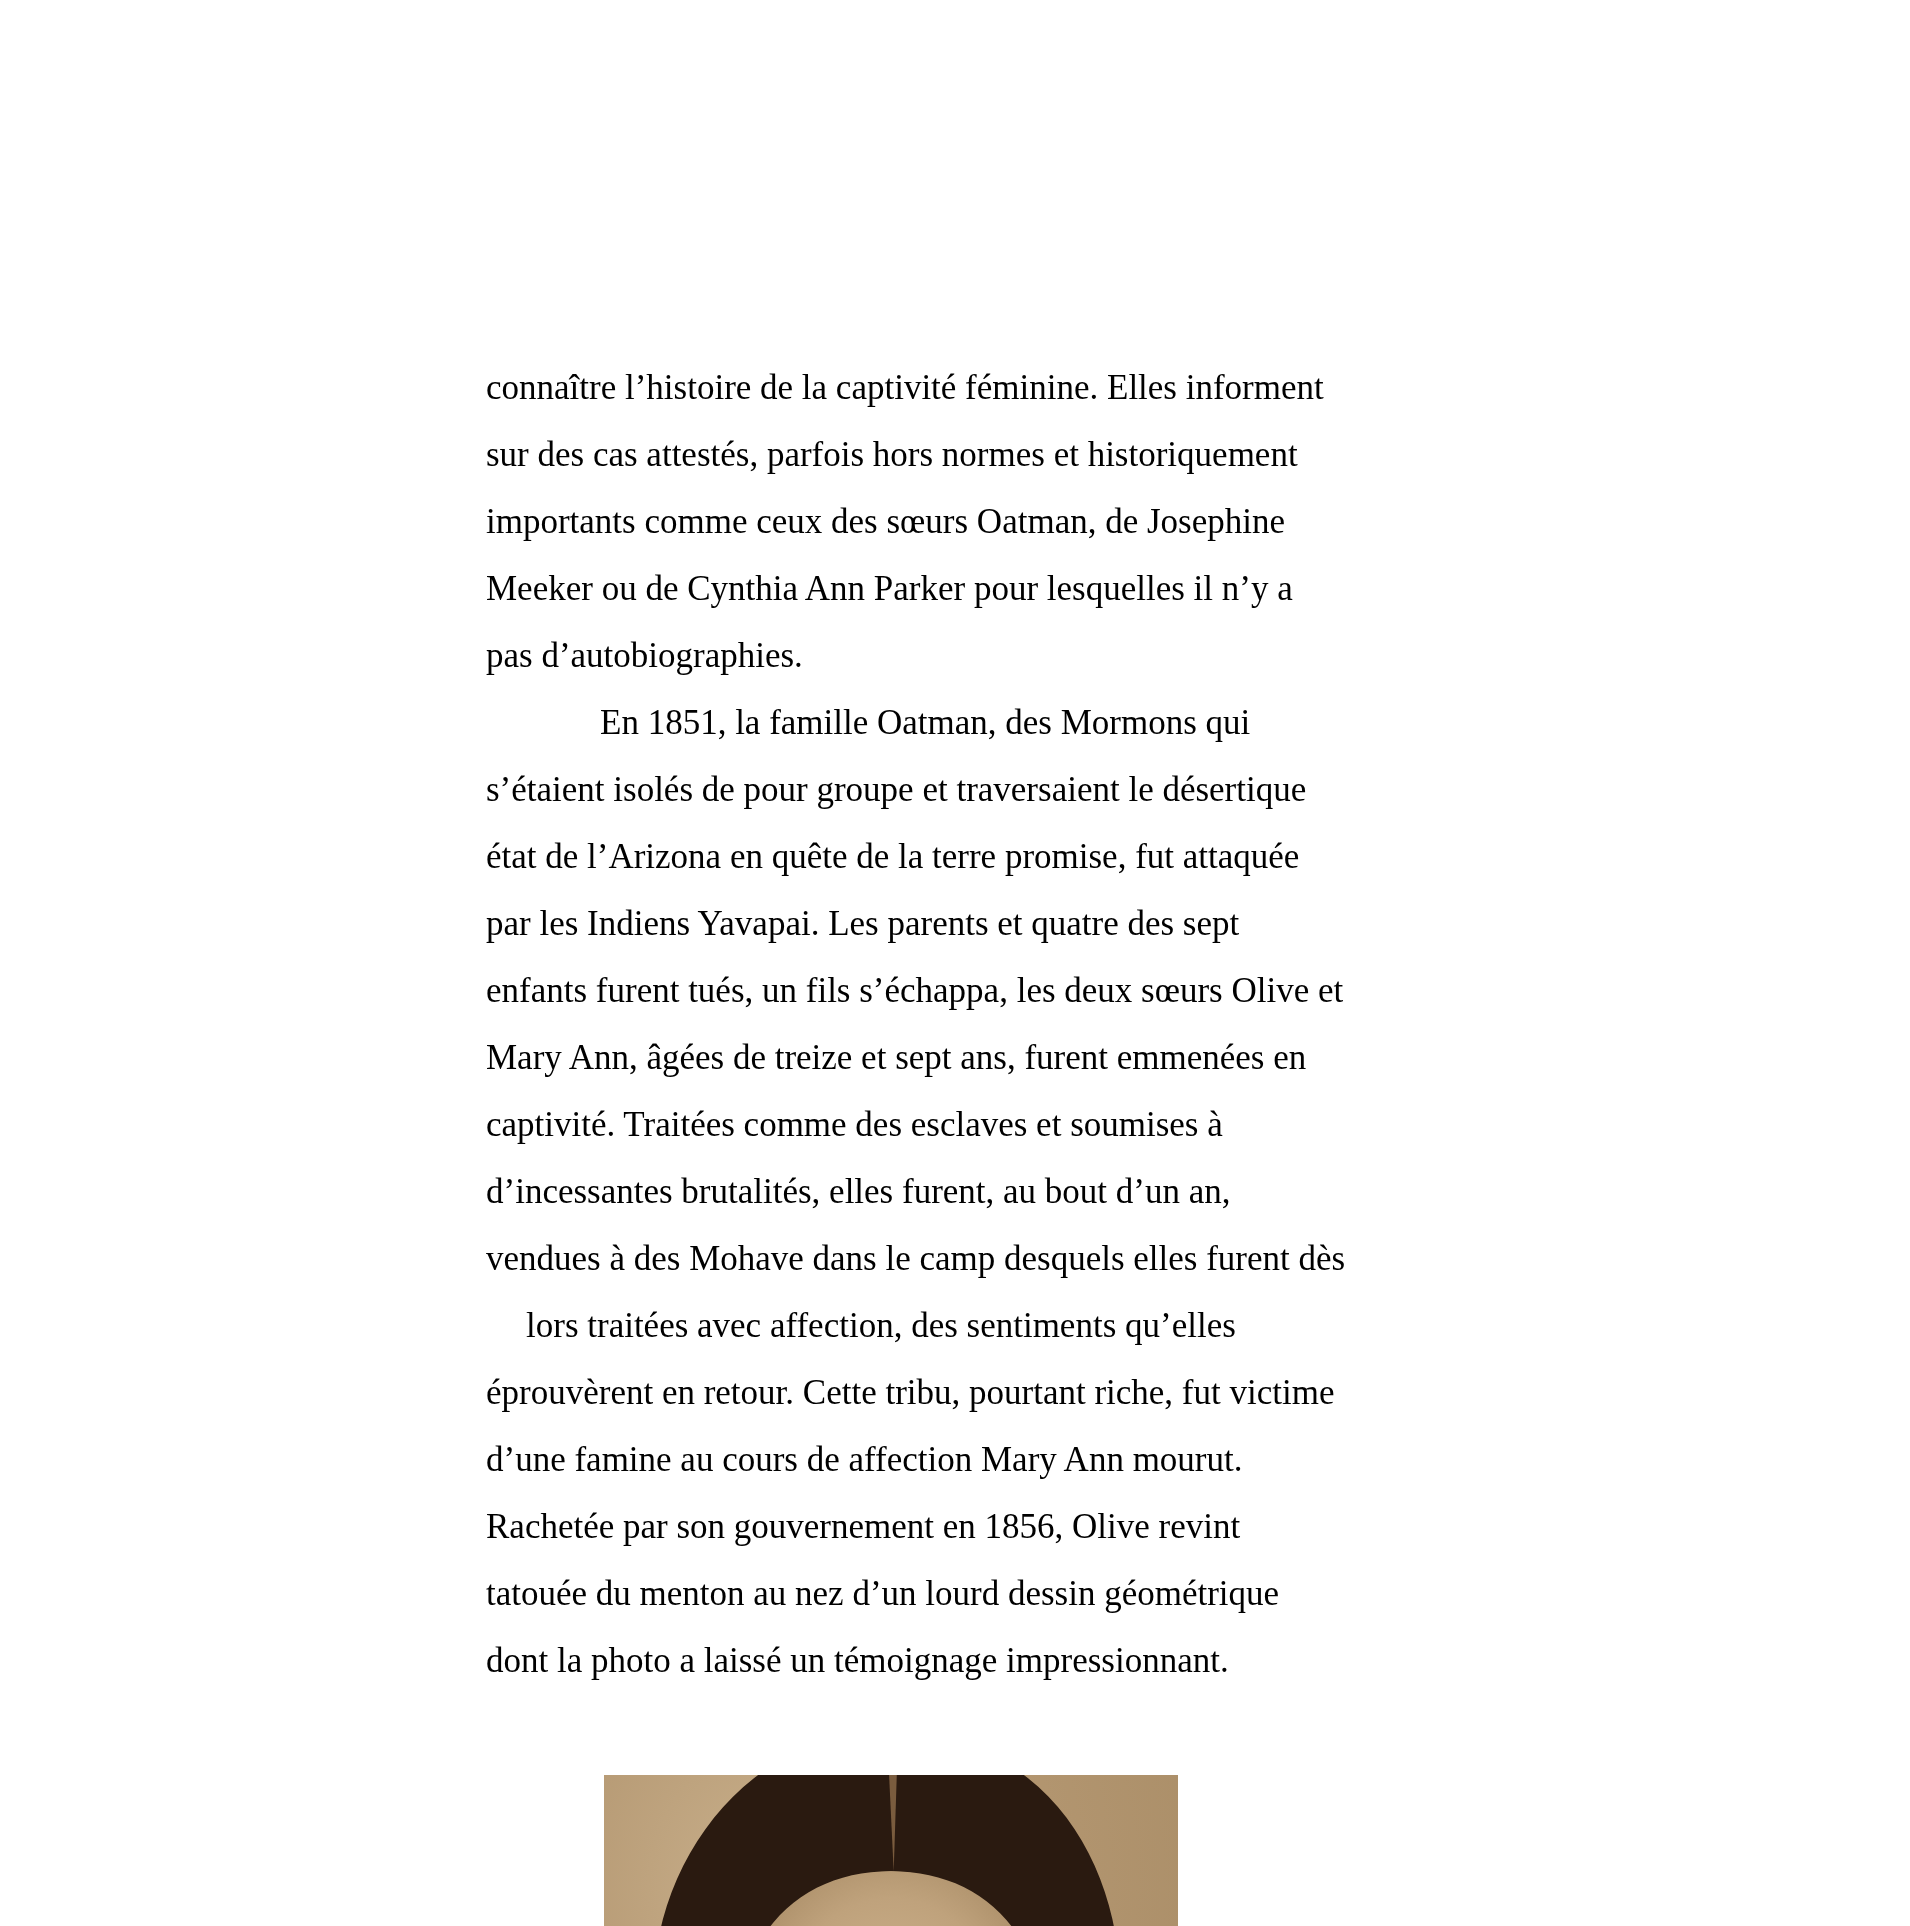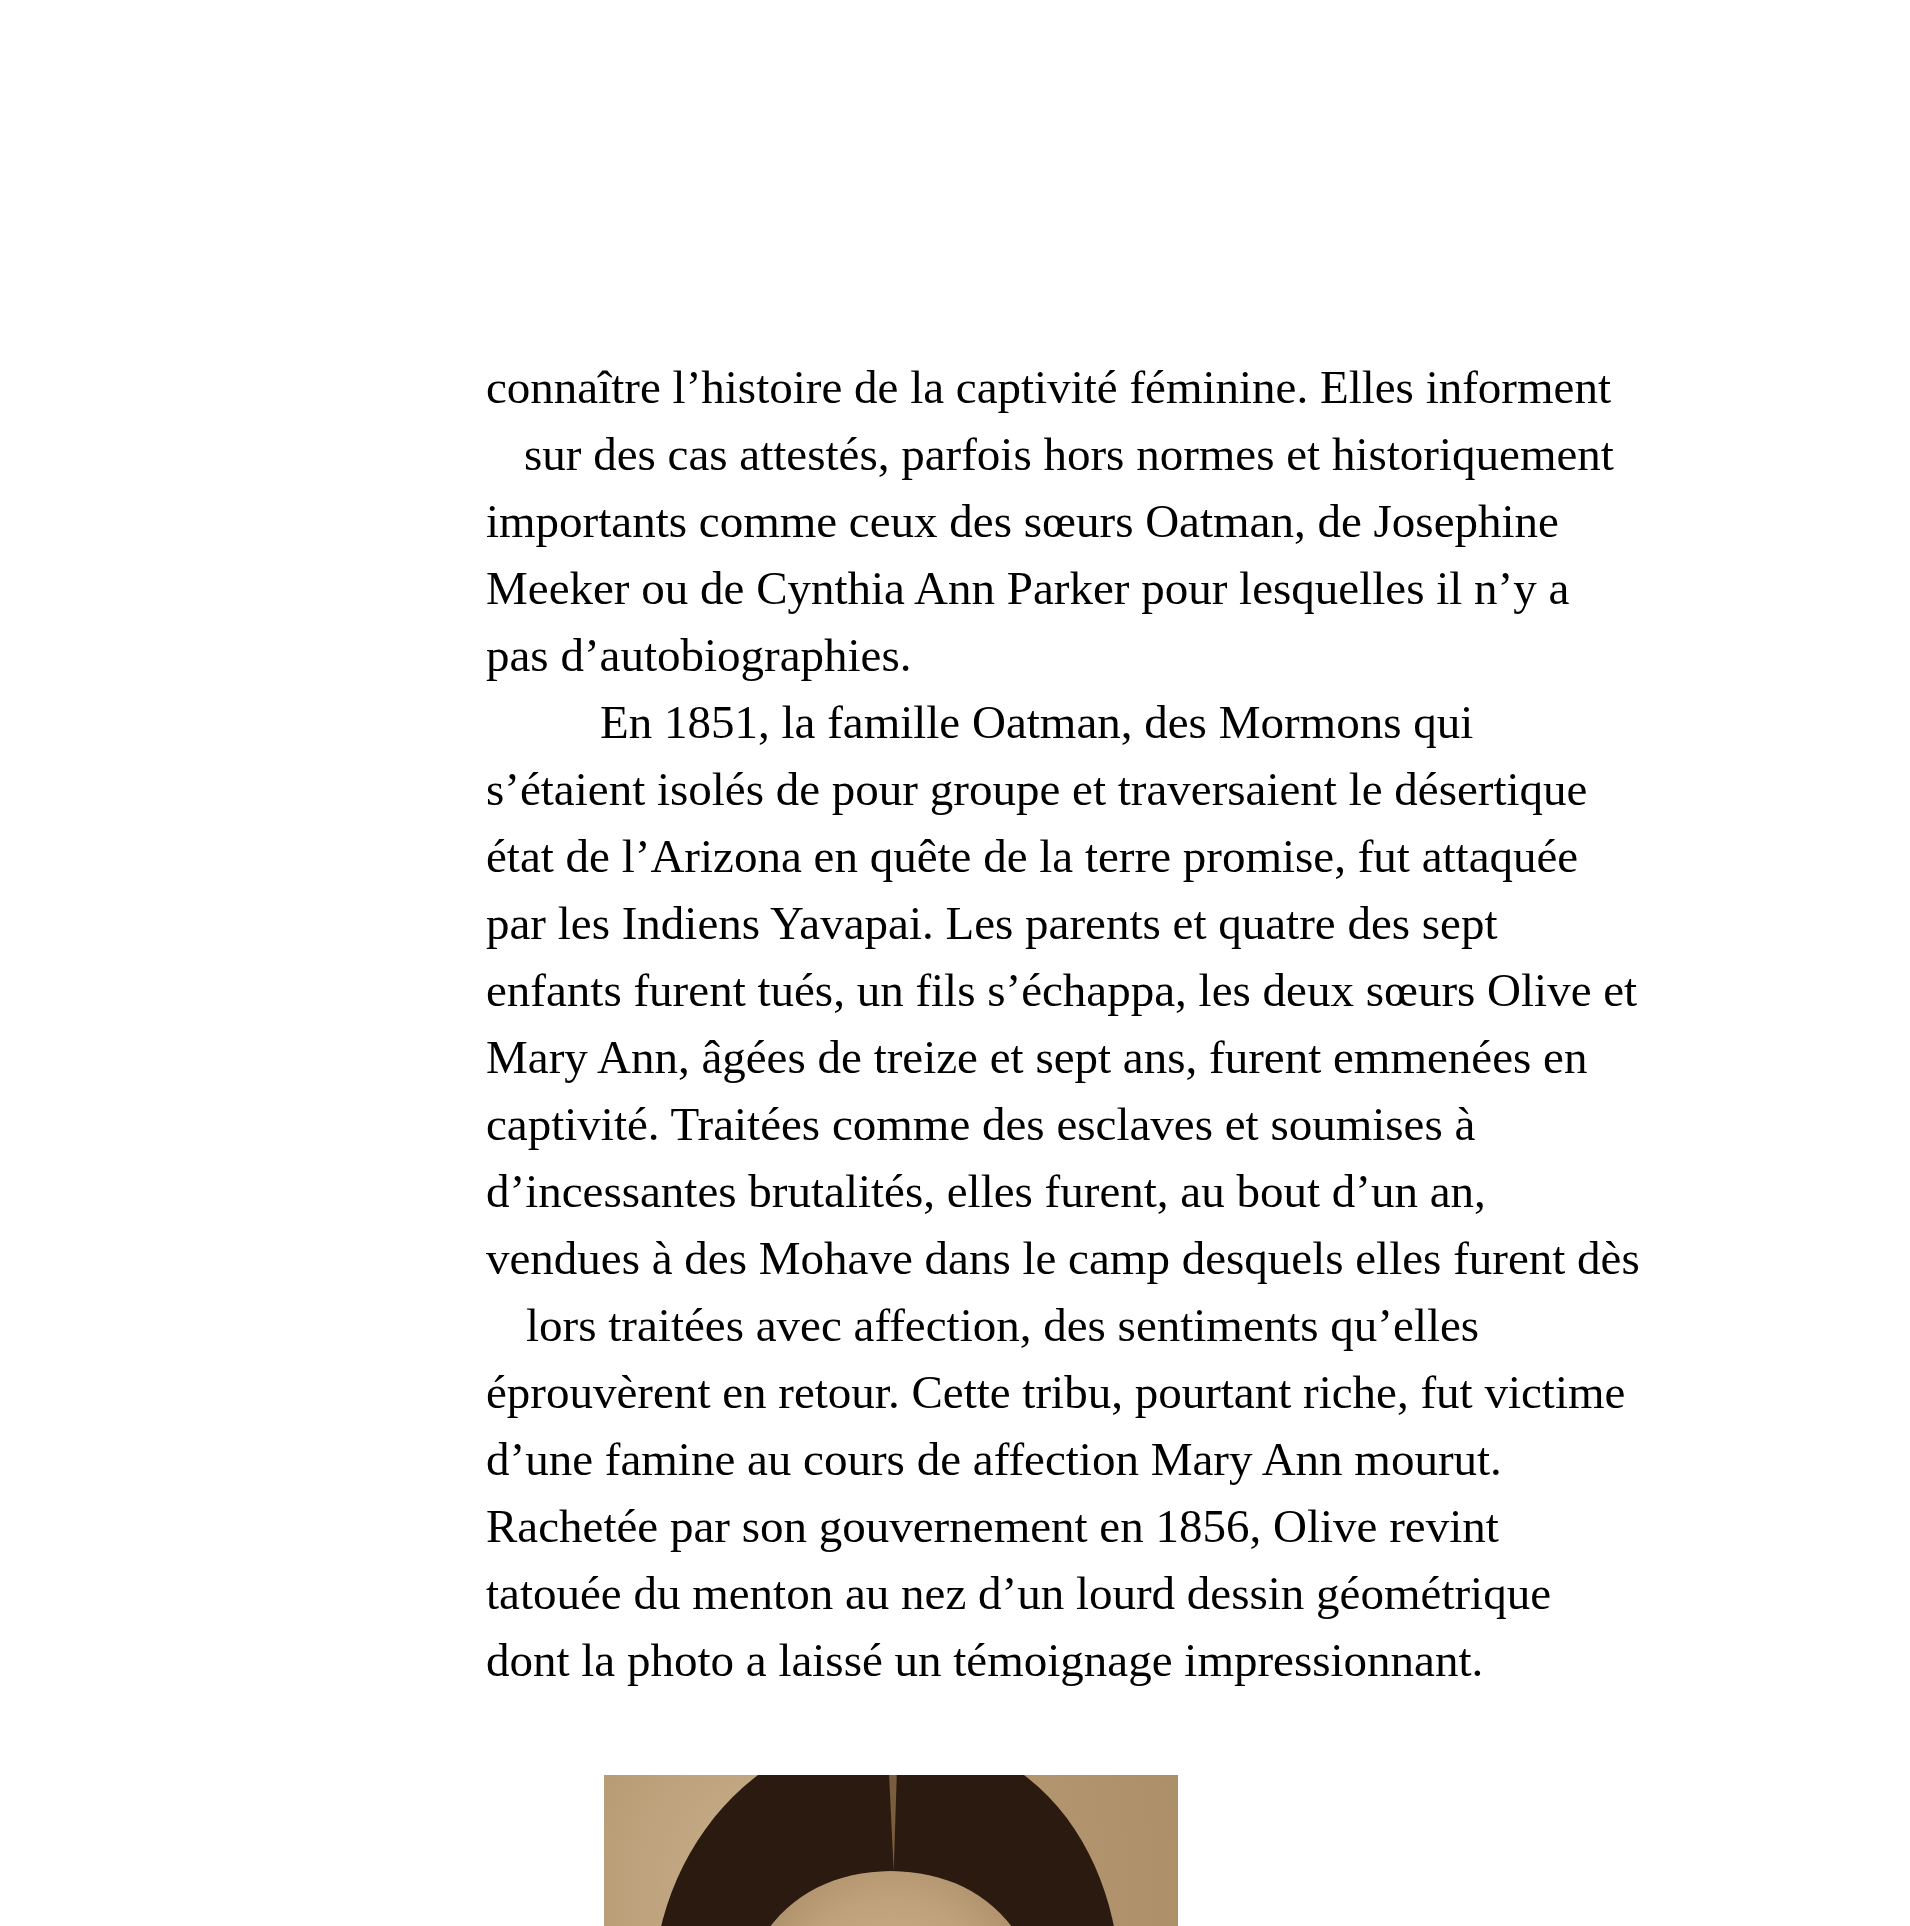--- a/index.html
+++ b/index.html
@@ -16,21 +16,21 @@
       color: #000000;
     }
     .text-block {
       position: absolute;
       left: 486px;
       top: 354px;
       width: 955px;
     }
     .para {
       margin: 0;
-      font-size: 47px;
+      font-size: 35px;
       line-height: 67px;
       text-align: justify;
       text-align-last: left;
     }
     .line {
       display: block;
       text-align: justify;
       text-align-last: justify;
       white-space: nowrap;
       height: 67px;
@@ -55,21 +55,21 @@
       height: 100%;
       display: block;
     }
   </style>
 </head>
 <body>
 
 <div class="text-block">
   <div class="para">
     <span class="line" style="white-space: nowrap; word-spacing: 0px; text-align-last: left;">connaître l’histoire de la captivité féminine. Elles informent</span>
-    <span class="line" style="white-space: nowrap; word-spacing: 0px; text-align-last: left; margin-left: 38px;">sur des cas attestés, parfois hors normes et historiquement</span>
+    <span class="line" style="white-space: nowrap; word-spacing: 0px; text-align-last: left;">sur des cas attestés, parfois hors normes et historiquement</span>
     <span class="line" style="white-space: nowrap; word-spacing: 0px; text-align-last: left;">importants comme ceux des sœurs Oatman, de Josephine</span>
     <span class="line" style="white-space: nowrap; word-spacing: 0px; text-align-last: left;">Meeker ou de Cynthia Ann Parker pour lesquelles il n’y a</span>
     <span class="line last">pas d’autobiographies.</span>
   </div>
   <div class="para">
     <span class="line indent-line" style="white-space: nowrap; word-spacing: 0px; text-align-last: left;">En 1851, la famille Oatman, des Mormons qui</span>
     <span class="line" style="white-space: nowrap; word-spacing: 0px; text-align-last: left;">s’étaient isolés de pour groupe et traversaient le désertique</span>
     <span class="line" style="white-space: nowrap; word-spacing: 0px; text-align-last: left;">état de l’Arizona en quête de la terre promise, fut attaquée</span>
     <span class="line" style="white-space: nowrap; word-spacing: 0px; text-align-last: left;">par les Indiens Yavapai. Les parents et quatre des sept</span>
     <span class="line" style="white-space: nowrap; word-spacing: 0px; text-align-last: left;">enfants furent tués, un fils s’échappa, les deux sœurs Olive et</span>

